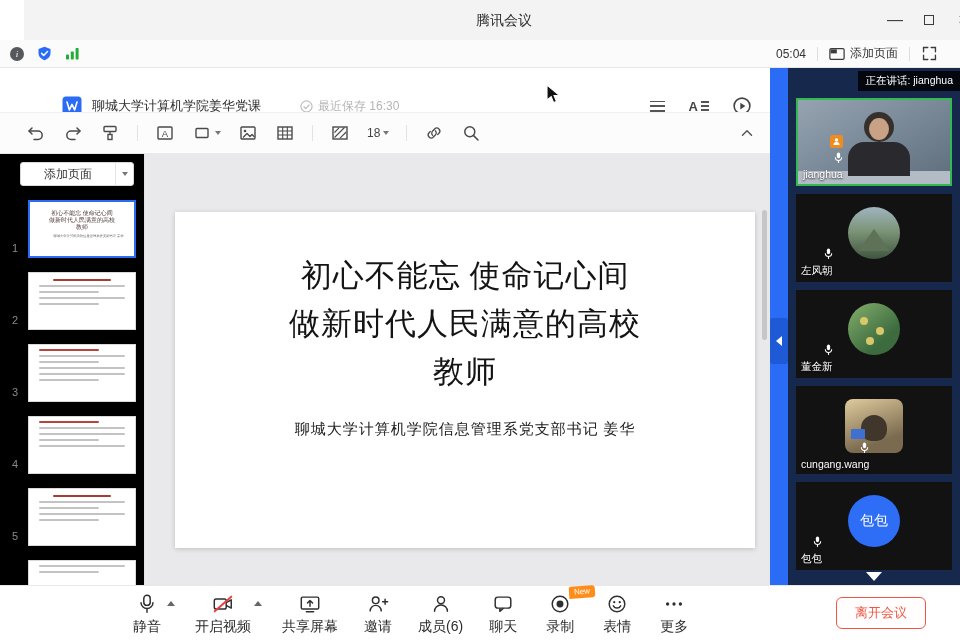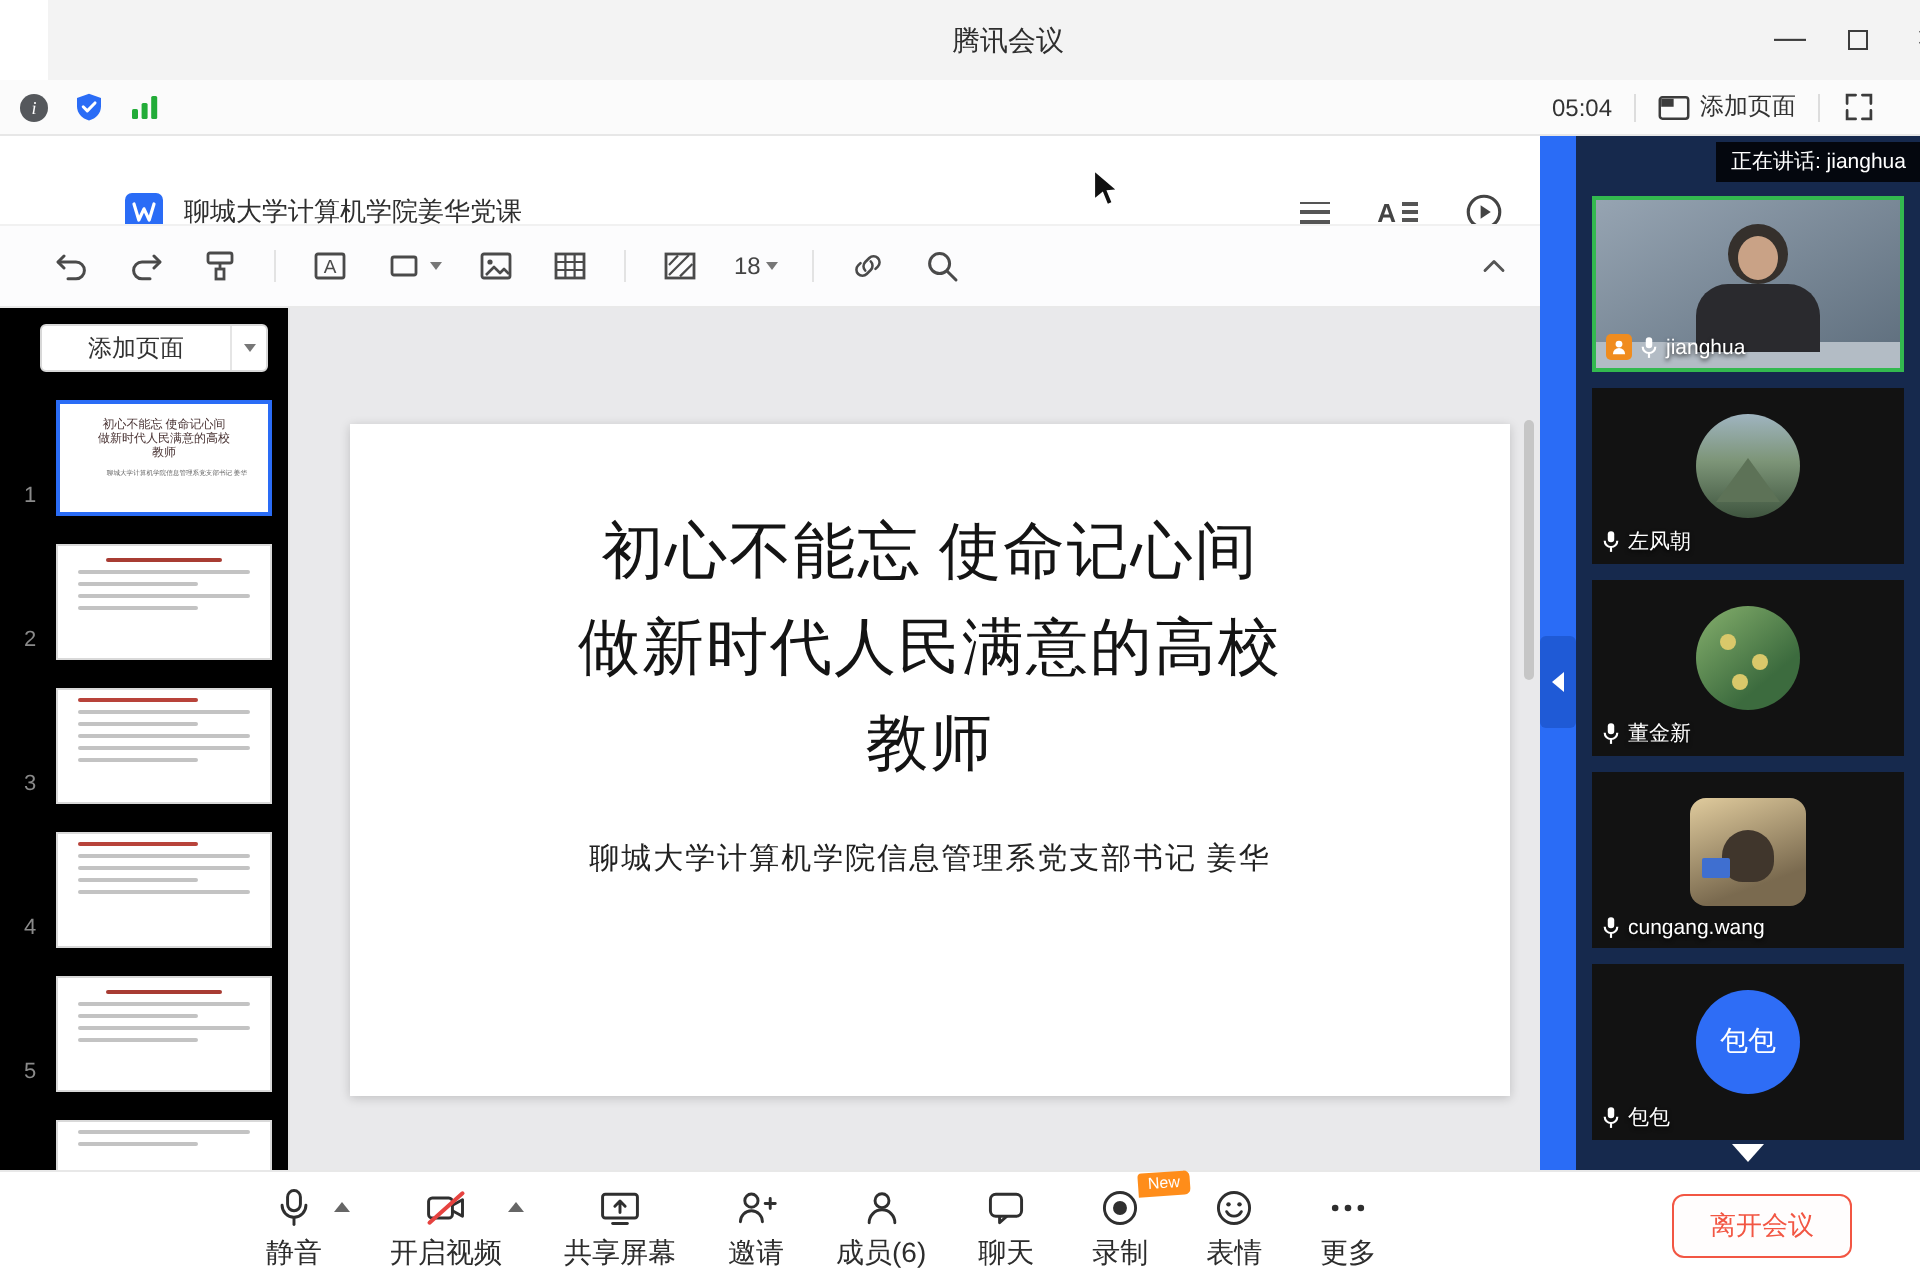--- a/index.html
+++ b/index.html
@@ -76,21 +76,21 @@
   
   .video-panel { position:absolute; left:788px; top:68px; width:172px; height:517px; background:#16294d; }
   .speaking { position:absolute; top:3px; right:0; background:rgba(0,0,0,.82); color:#fff; font-size:10.5px; padding:3px 7px; white-space:nowrap; z-index:5; }
   .tile { position:absolute; left:8px; width:156px; height:88px; background:#121212; overflow:hidden; }
   .tv1{top:30px} .tv2{top:126px} .tv3{top:222px} .tv4{top:318px} .tv5{top:414px}
   .tile.video { border:2px solid #33b94f; background:linear-gradient(150deg,#96a4b2,#5d6d7c); }
   .v-desk { position:absolute; left:0; bottom:0; width:100%; height:13px; background:#b3bcc5; }
   .v-hair { position:absolute; left:66px; top:12px; width:30px; height:30px; border-radius:50%; background:#35302c; }
   .v-face { position:absolute; left:71px; top:18px; width:20px; height:22px; border-radius:50%; background:#c9a286; }
   .v-body { position:absolute; left:50px; top:42px; width:62px; height:34px; border-radius:16px 16px 0 0; background:#2a2a2e; }
-  .name-row { position:absolute; left:5px; bottom:4px; display:flex; align-items:center; gap:4px; color:#fff; font-size:10.5px; text-shadow:0 1px 2px rgba(0,0,0,.85); z-index:4; }
+  .name-row { position:absolute; left:5px; bottom:4px; display:flex; align-items:flex-end; gap:4px; color:#fff; font-size:10.5px; text-shadow:0 1px 2px rgba(0,0,0,.85); z-index:4;flex-direction:column; }
   .member-badge { width:13px; height:13px; background:#f08c1e; border-radius:2.5px; display:flex; align-items:center; justify-content:center; }
   .avatar { position:absolute; left:50%; top:13px; transform:translateX(-50%); width:52px; height:52px; border-radius:50%; overflow:hidden; }
   .av-mountain { background:linear-gradient(180deg,#9fb4c0 0%,#7d9578 45%,#3f553f 100%); }
   .av-mountain .peak { position:absolute; left:10px; top:22px; width:0; height:0; border-left:16px solid transparent; border-right:16px solid transparent; border-bottom:22px solid #5d7257; }
   .av-flower { background:linear-gradient(140deg,#86b06d,#3c6b3e 70%); }
   .av-flower .dot { position:absolute; width:8px; height:8px; border-radius:50%; background:#d9c86a; }
   .av-photo { width:58px; height:54px; border-radius:8px; background:linear-gradient(160deg,#e0cb9d,#7a6a4f 75%); }
   .av-photo .sil { position:absolute; left:16px; top:16px; width:26px; height:26px; border-radius:50% 50% 40% 40%; background:#40362c; }
   .av-photo .scr { position:absolute; left:6px; top:30px; width:14px; height:10px; background:#3f6fd0; border-radius:1px; }
   .av-blue { background:#2e6df6; display:flex; align-items:center; justify-content:center; color:#fff; font-size:14px; }
@@ -159,20 +159,27 @@
     </div>
   </div>
 
   <div class="wps">
     <div class="wps-header">
       <svg class="wps-logo" width="20" height="20" viewBox="0 0 20 20">
         <rect x="0.5" y="0.5" width="19" height="19" rx="3.5" fill="#2a6cf6"></rect>
         <path d="M5 6 L7.4 14 L10 8.4 L12.6 14 L15 6" fill="none" stroke="#fff" stroke-width="1.6" stroke-linecap="round" stroke-linejoin="round"></path>
       </svg>
       <div class="doc-title">聊城大学计算机学院姜华党课</div>
+      <div class="save-status">
+        <svg width="13" height="13" viewBox="0 0 14 14">
+          <circle cx="7" cy="7" r="6" fill="none" stroke="#bfbfbf" stroke-width="1.3"></circle>
+          <polyline points="4.2,7.2 6.2,9.2 9.8,5.4" fill="none" stroke="#bfbfbf" stroke-width="1.3" stroke-linecap="round" stroke-linejoin="round"></polyline>
+        </svg>
+        <span>最近保存 16:30</span>
+      </div>
       <div class="wps-hright">
         <div class="hb">
             <i></i>
             <i></i>
             <i></i>
           </div>
         <div class="a-lines">
             <span>A</span>
             <span class="mini">
               <i></i>

